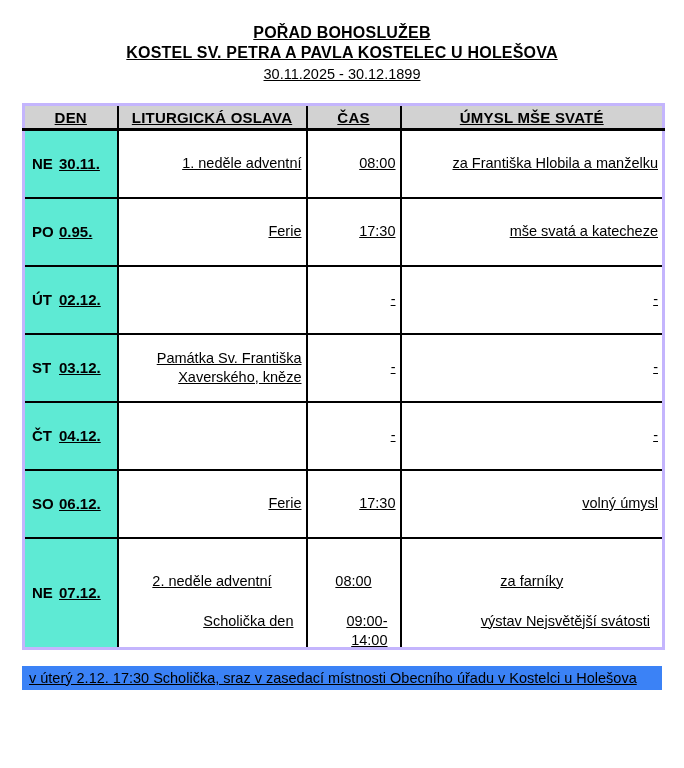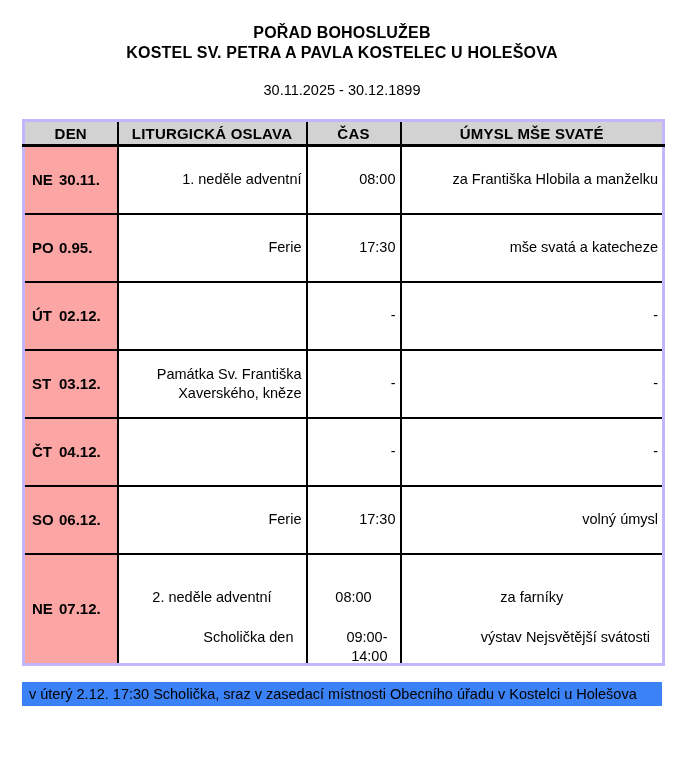--- a/index.html
+++ b/index.html
@@ -3,26 +3,26 @@
 <meta charset="utf-8">
 <style>
   html, body { margin: 0; padding: 0; }
   body {
     width: 684px; height: 768px;
     background: #ffffff;
     color: #000000;
     font-family: "Liberation Sans", sans-serif;
     -webkit-font-smoothing: antialiased;
   }
-  .page { width: 684px; height: 768px; position: relative; overflow: hidden; }
+  .page { width: 684px; height: 768px; position: relative; overflow: hidden; text-decoration: underline; }
 
   
   .title-block { text-align: center; padding-top: 23px; }
   .title-line { font-weight: bold; font-size: 16px; line-height: 20px; letter-spacing: 0.2px; }
-  .date-range { font-size: 14.5px; line-height: 19px; margin-top: 18px; font-weight: normal; }
+  .date-range { font-size: 14.5px; line-height: 19px; margin-top: 2px; font-weight: normal; }
 
   
   table.schedule {
     border-collapse: collapse;
     table-layout: fixed;
     width: 640px;
     margin: 19px 0 0 22px;
     border: 3px solid #c4b5fd;
   }
   col.c-den { width: 94px; }
@@ -45,21 +45,21 @@
     font-size: 14.5px;
     text-align: right;
     vertical-align: middle;
     padding: 2px 4px;
     line-height: 19px;
   }
   tr.row { height: 68px; }
   tr.row-last { height: 84px; }
 
   td.day-cell {
-    background: #fca5a5;
+    background: #5eead4;
     font-weight: bold;
     font-size: 15px;
     text-align: left;
     padding-left: 7px;
     white-space: nowrap;
   }
   .day-abbr { display: inline-block; width: 27px; }
 
   
   td.stack-cell { padding: 12px; }

